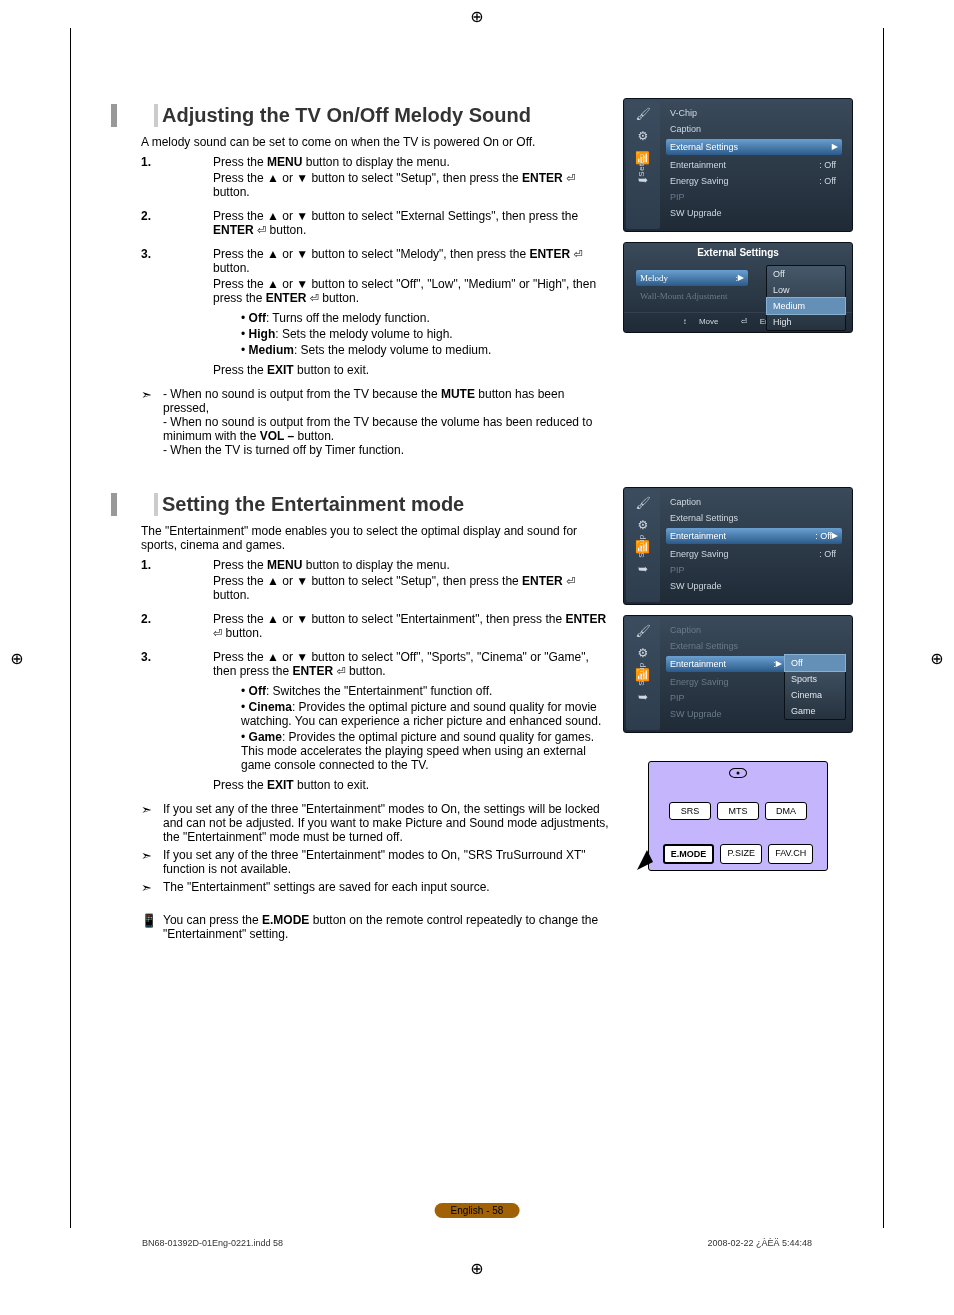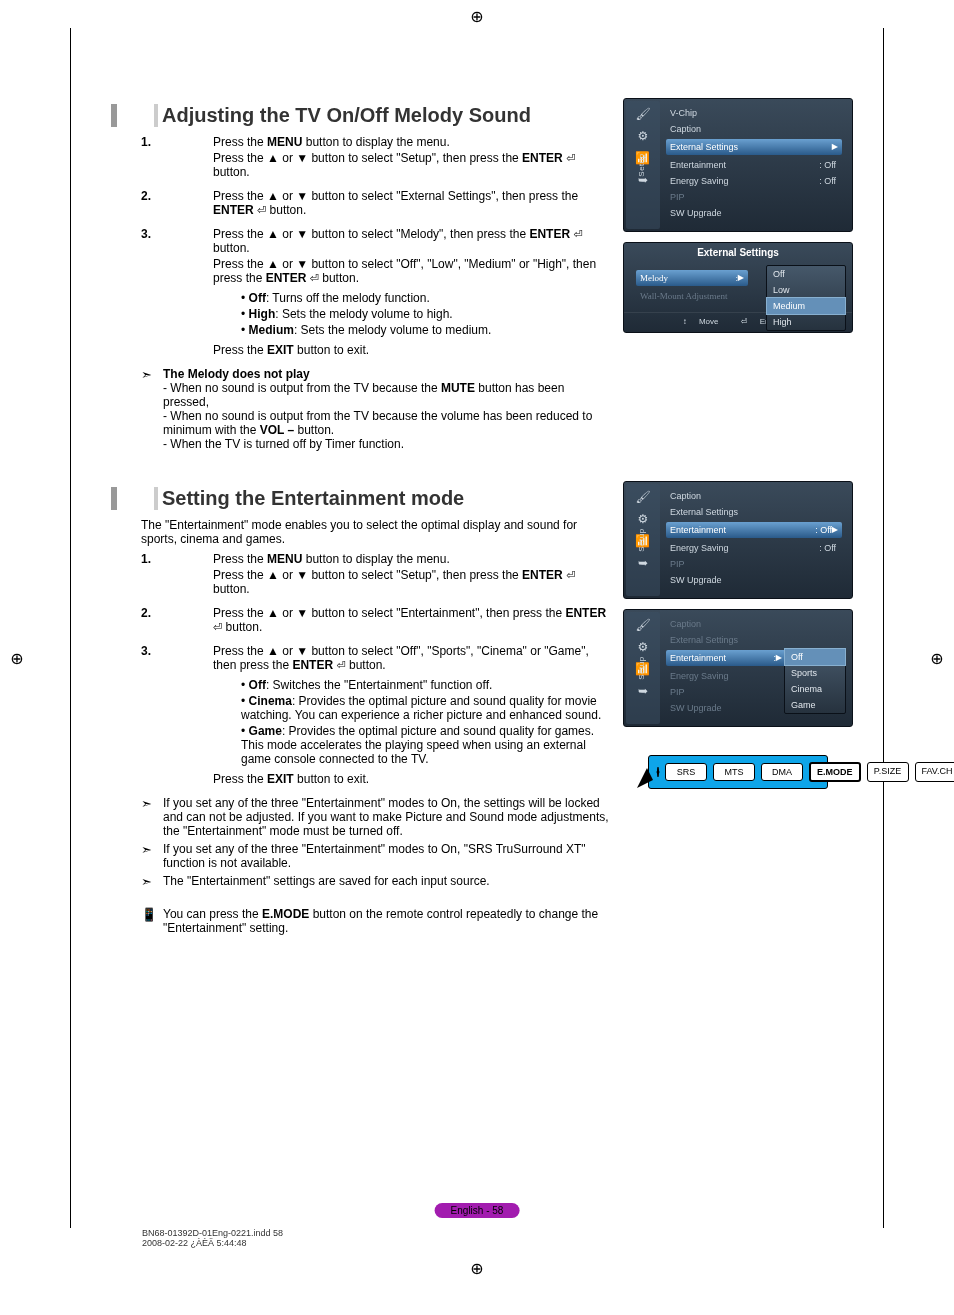--- a/index.html
+++ b/index.html
@@ -130,22 +130,22 @@
     background: linear-gradient(#46586a,#26323e);
     border:1px solid #0a1018;
     border-radius:2px;
     width: 80px;
   }
   .osd .submenu .opt { padding:3px 6px; color:#e0e6ec; font-size:9px;}
   .osd .submenu .opt.sel { background:#6490b8; color:#fff; border:1px solid #88b0d0; margin:-1px;}
   .osd.ext-settings .rows { margin-left:8px; padding:4px;font-family:Liberation Serif, serif;}
   .remote {
     border:1px solid #000; border-radius:3px; padding:6px 8px;
-    display:flex; gap:6px; align-items:center;
-    background:#0ea5e9;
+    display:flex; flex-direction:column; gap:24px; align-items:center;
+    background:#c4b5fd;
     margin: 4px auto 0;
     width: 180px;
     position:relative;
   }
   .remote .eye {
     width: 18px; height:10px; border:1px solid #000; border-radius: 40%/60%;
     position:relative;
   }
   .remote .eye::after{
     content:""; position:absolute; left:50%; top:50%; width:3px;height:3px;border-radius:50%;
@@ -159,25 +159,25 @@
   }
   .remote-btn.hl { border-width:2px; font-weight:bold;}
   .remote-callout {
     position:absolute;
     left:-14px; bottom:-2px;
     width:24px; height:24px;
   }
   .remote-callout svg { overflow:visible;}
   .page-num-pill {
     position: absolute; left:50%; bottom: 10px; transform:translateX(-50%);
-    background:#a21caf; color:#000; border-radius:10px; padding:2px 16px; font-size:10px;
+    background:#a16207; color:#000; border-radius:10px; padding:2px 16px; font-size:10px;
   }
   .footer-meta {
     position:absolute; left:72px; right:72px; bottom: -20px;
-    display:flex; justify-content:space-between; font-size:9px; color:#333;flex-direction:column;
+    display:flex; justify-content:space-between; font-size:9px; color:#333;
   }
 </style>
 </head>
 <body>
 
 <span class="crosshair top">⊕</span>
 <span class="crosshair bottom">⊕</span>
 <span class="crosshair left">⊕</span>
 <span class="crosshair right">⊕</span>
 
@@ -186,20 +186,21 @@
 
 <div class="twocol">
 <div class="leftcol">
 
 <div class="title-bar">
             <div class="title-bar-inner">
 <h2 class="section-title">Adjusting the TV On/Off Melody Sound</h2>
 </div>
           </div>
 
+<p class="intro">A melody sound can be set to come on when the TV is powered On or Off.</p>
 
 <ol class="steps">
   <li>
     <span class="step-num">1.</span>
     <div class="step-body">
       <p>
         <span>Press the </span><b>MENU</b><span> button to display the menu.</span>
       </p>
       <p>
         <span>Press the ▲ or ▼ button to select "Setup", then press the </span><b>ENTER</b> <span class="enter-glyph">⏎</span><span> button.</span>
@@ -231,21 +232,20 @@
       <p>
         <span>Press the </span><b>EXIT</b><span> button to exit.</span>
       </p>
     </div>
   </li>
 </ol>
 
 <div class="note-row">
   <span class="note-icon">➣</span>
   <div class="note-text">
-    <p><b>The Melody does not play</b></p>
     <p><span>- When no sound is output from the TV because the </span><b>MUTE</b><span> button has been pressed,</span></p>
     <p><span>- When no sound is output from the TV because the volume has been reduced to minimum with the </span><b>VOL –</b><span> button.</span></p>
     <p>- When the TV is turned off by Timer function.</p>
   </div>
 </div>
 
 </div>
 
 <div class="rightcol">
 

